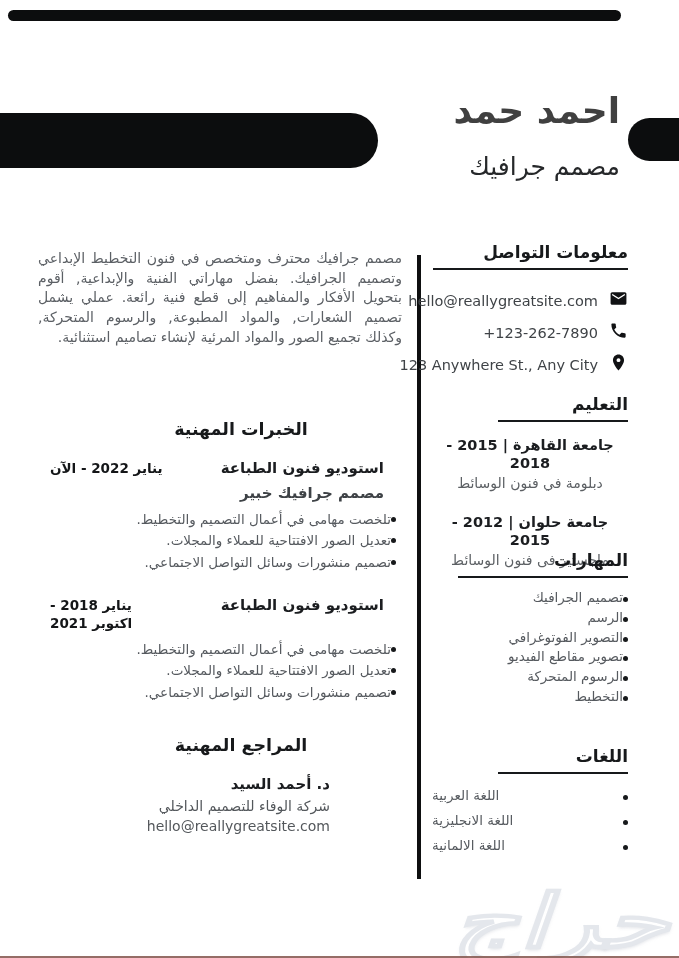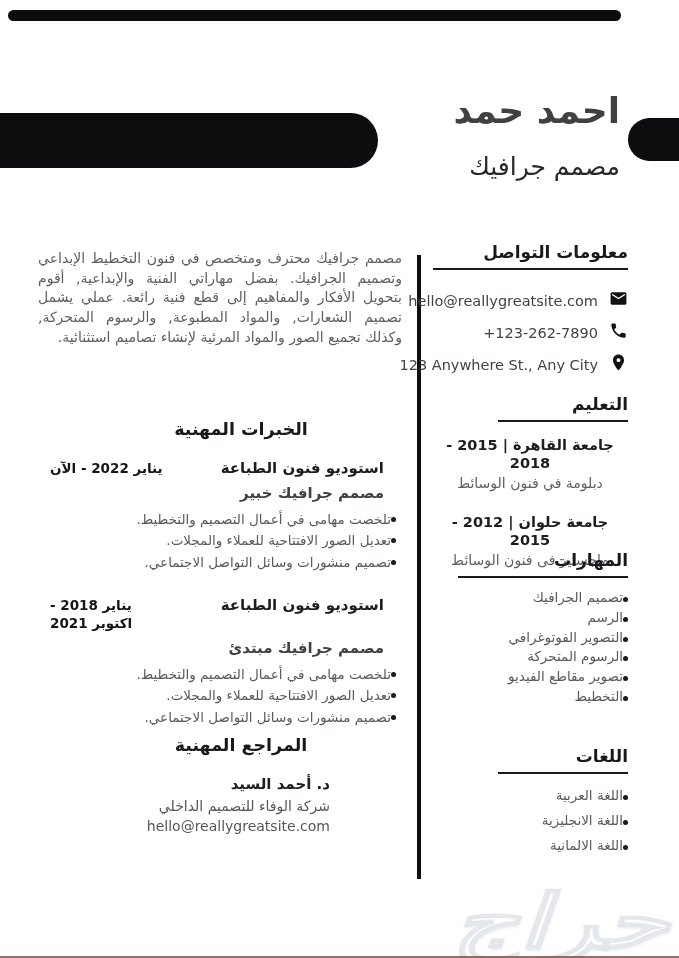--- a/index.html
+++ b/index.html
@@ -32,21 +32,21 @@
   .ctext { font-size:14.5px; color:#3f4347; white-space:nowrap; }
   .ltr { direction:ltr; unicode-bidi:isolate; }
   .edu-item { text-align:center; }
   .edu-item.first { margin-top:14px; } .edu-item.second { margin-top:21px; }
   .edu-head { font-size:14.5px; font-weight:bold; color:#1b1d20; line-height:1.25; }
   .edu-sub { font-size:14px; color:#5c6064; margin-top:3px; line-height:1.2; }
   .bul { display:flex; align-items:flex-start; margin-top:4px; }
   .bul.first { margin-top:12px; }
   .dot { width:5px; height:5px; border-radius:50%; background:#17191b; margin-top:7px; flex:0 0 auto; }
   .bul-text { font-size:13.5px; color:#565a5f; line-height:1.17; }
-  .sec-lang .bul { margin-top:9px; } .sec-lang .bul.first { margin-top:14px; }
+  .sec-lang .bul { margin-top:9px;justify-content:space-between; } .sec-lang .bul.first { margin-top:14px; }
   
   .lsec { position:absolute; left:38px; width:364px; direction:rtl; }
   .sec-about { top:234px; } .sec-exp { top:419px; } .sec-refs { top:735px; }
   .lsec-title { text-align:center; font-size:17.5px; font-weight:bold; color:#17191b; padding-left:42px; }
   .about-text { margin-top:15px; text-align:justify; font-size:14px; line-height:1.41; color:#5c6065; }
   .job.first { margin-top:20px; } .job.second { margin-top:26px; }
   .job-head { display:flex; justify-content:space-between; align-items:flex-start; }
   .job-company { font-size:15px; font-weight:bold; color:#1b1d20; margin-right:18px; }
   .job-date { width:118px; margin-left:12px; direction:rtl; text-align:left;
     font-size:13.5px; font-weight:bold; color:#141618; line-height:1.35; }
@@ -134,25 +134,25 @@
     <div class="bul">
         <span class="dot"></span>
         <span class="bul-text">الرسم</span>
       </div>
     <div class="bul">
         <span class="dot"></span>
         <span class="bul-text">التصوير الفوتوغرافي</span>
       </div>
     <div class="bul">
         <span class="dot"></span>
+        <span class="bul-text">تصوير مقاطع الفيديو</span>
+      </div>
+    <div class="bul">
+        <span class="dot"></span>
         <span class="bul-text">الرسوم المتحركة</span>
-      </div>
-    <div class="bul">
-        <span class="dot"></span>
-        <span class="bul-text">تصوير مقاطع الفيديو</span>
       </div>
     <div class="bul">
         <span class="dot"></span>
         <span class="bul-text">التخطيط</span>
       </div>
   </div>
 
   <div class="rsec sec-lang">
     <div class="rsec-title">اللغات</div>
     <div class="rsec-rule rule-w130"></div>
@@ -195,21 +195,20 @@
           <span class="dot"></span>
           <span class="bul-text">تصميم منشورات وسائل التواصل الاجتماعي.</span>
         </div>
     </div>
 
     <div class="job second">
       <div class="job-head">
         <span class="job-company">استوديو فنون الطباعة</span>
         <span class="job-date">يناير 2018 - اكتوبر 2021</span>
       </div>
-      <div class="job-role">مصمم جرافيك مبتدئ</div>
       <div class="bul first">
           <span class="dot"></span>
           <span class="bul-text">تلخصت مهامى في أعمال التصميم والتخطيط.</span>
         </div>
       <div class="bul">
           <span class="dot"></span>
           <span class="bul-text">تعديل الصور الافتتاحية للعملاء والمجلات.</span>
         </div>
       <div class="bul">
           <span class="dot"></span>

